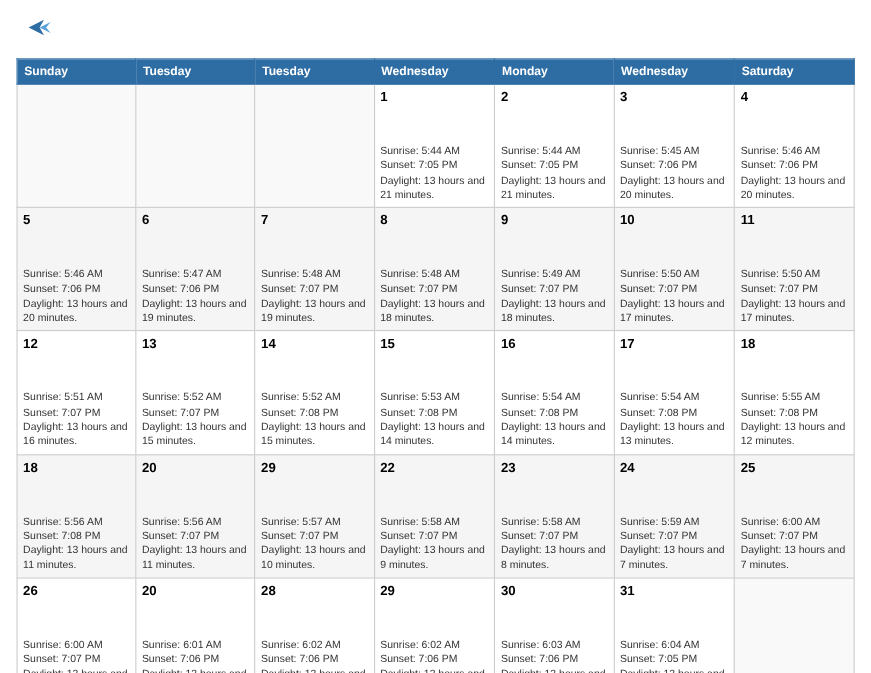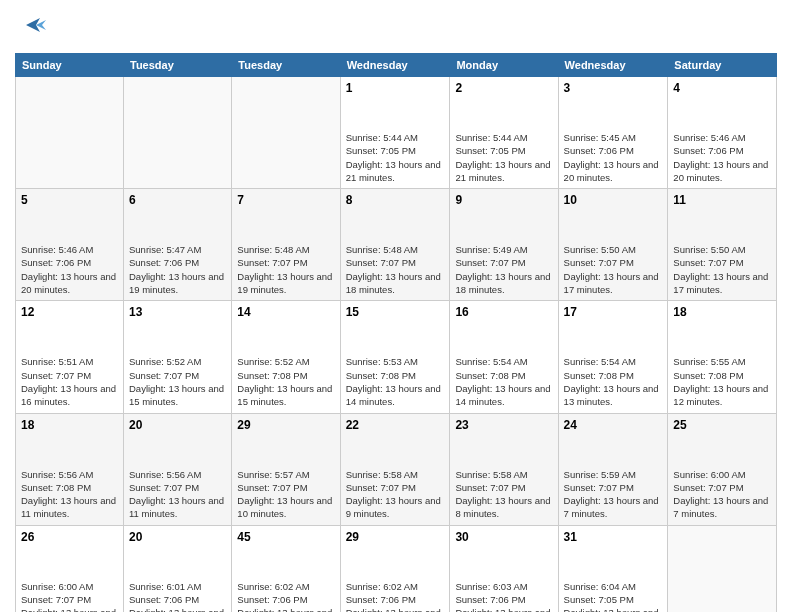--- a/index.html
+++ b/index.html
@@ -243,21 +243,21 @@
         <tr>
           <td>
             <div class="day-num">26</div>
             <div class="day-info">Sunrise: 6:00 AM<br>Sunset: 7:07 PM<br>Daylight: 13 hours and 6 minutes.</div>
           </td>
           <td>
             <div class="day-num">20</div>
             <div class="day-info">Sunrise: 6:01 AM<br>Sunset: 7:06 PM<br>Daylight: 13 hours and 5 minutes.</div>
           </td>
           <td>
-            <div class="day-num">45</div>
+            <div class="day-num">28</div>
             <div class="day-info">Sunrise: 6:02 AM<br>Sunset: 7:06 PM<br>Daylight: 13 hours and 4 minutes.</div>
           </td>
           <td>
             <div class="day-num">29</div>
             <div class="day-info">Sunrise: 6:02 AM<br>Sunset: 7:06 PM<br>Daylight: 13 hours and 3 minutes.</div>
           </td>
           <td>
             <div class="day-num">30</div>
             <div class="day-info">Sunrise: 6:03 AM<br>Sunset: 7:06 PM<br>Daylight: 13 hours and 2 minutes.</div>
           </td>

